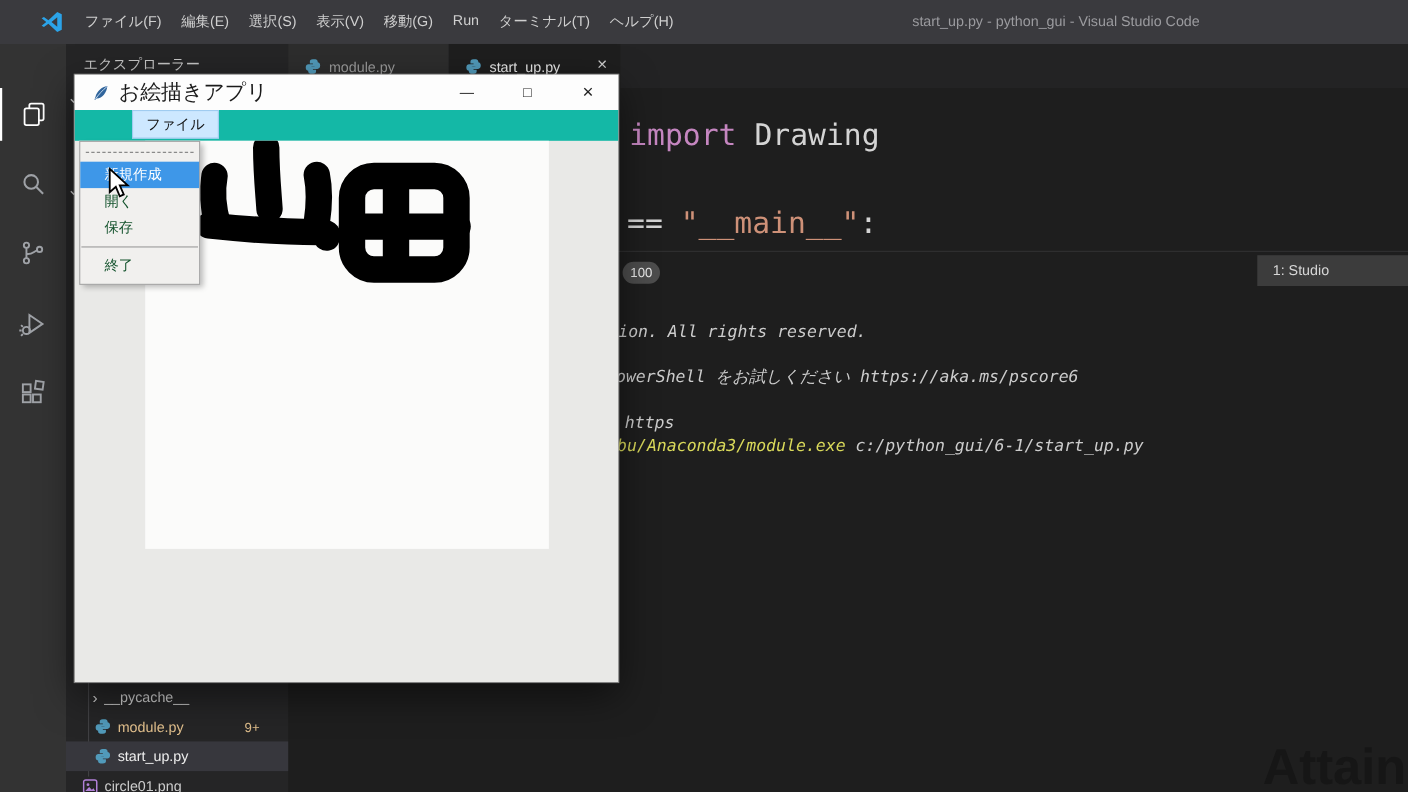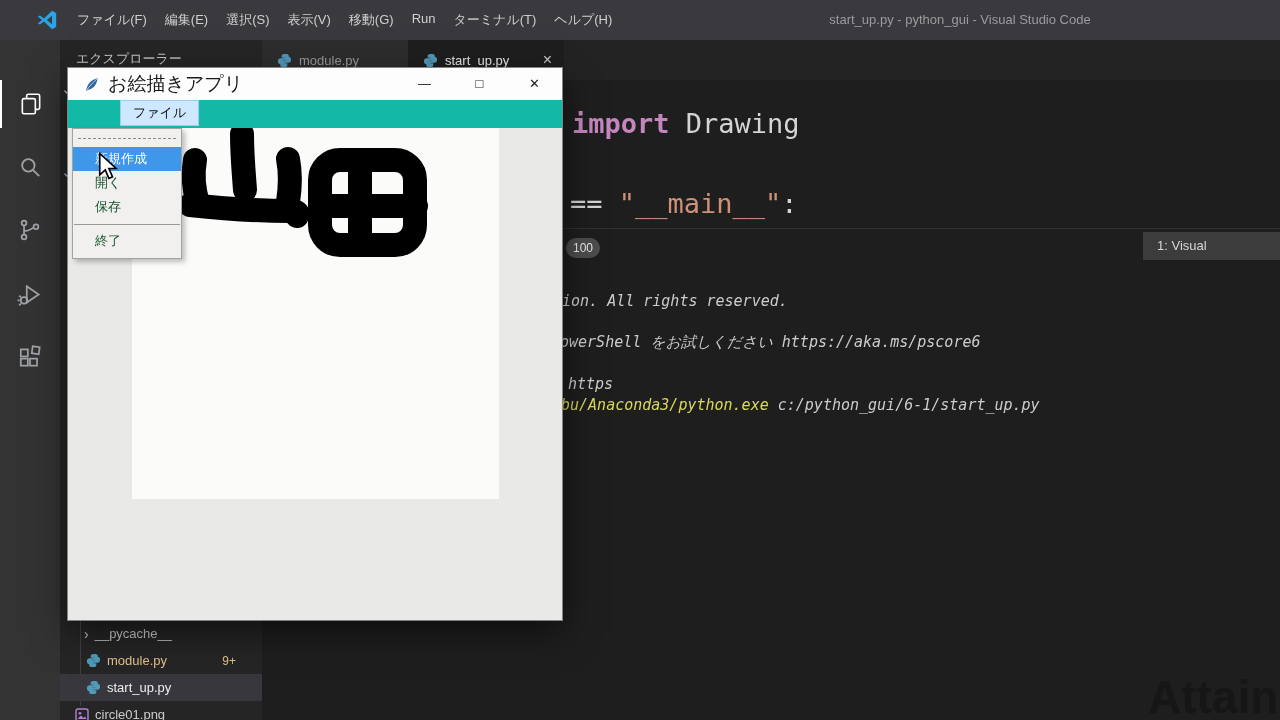--- a/index.html
+++ b/index.html
@@ -46,21 +46,21 @@
   .tab svg { margin-right:7px; flex:none; }
   .tab-1 { left:0; width:146px; background:#2d2d2d; color:#9a9a9a; }
   .tab-2 { left:146px; width:156px; background:#1e1e1e; color:#e8e8e8; }
   .tab-close { margin-left:auto; color:#cccccc; font-size:16px; line-height:16px; }
 
   
   .code-line { position:absolute; font-family:"DejaVu Sans Mono", monospace;
                font-size:27px; white-space:pre; color:#d4d4d4; }
   .cl-1 { left:572px; top:108px; }
   .cl-2 { left:570px; top:188px; }
-  .kw { color:#c586c0;font-weight:bold; } .str { color:#ce9178; }
+  .kw { color:#c586c0; } .str { color:#ce9178; }
 
   
   .panel-divider { position:absolute; left:262px; top:228px; width:1018px; height:1px; background:#303031; }
   .problems-badge { position:absolute; left:566px; top:238px; min-width:33px; height:20px;
                     padding:0 7px; background:#4d4d4d; border-radius:10px; color:#eaeaea;
                     font-size:12px; line-height:20px; text-align:center; }
   .terminal-select { position:absolute; left:1143px; top:232px; width:137px; height:28px;
                      background:#3c3c3c; color:#d6d6d6; font-size:13px; line-height:28px;
                      padding-left:14px; }
   .term-line { position:absolute; font-family:"DejaVu Sans Mono", monospace;
@@ -212,26 +212,26 @@
     </div>
   </div>
 
   <div>
     <div class="code-line cl-1"><span class="kw">import </span><span>Drawing</span></div>
     <div class="code-line cl-2"><span>== </span><span class="str">"__main__"</span><span>:</span></div>
   </div>
 
   <div class="panel-divider"></div>
   <span class="problems-badge">100</span>
-  <div class="terminal-select">1: Visual</div>
+  <div class="terminal-select">1: Studio</div>
   <div>
     <div class="term-line tl-1">ion. All rights reserved.</div>
     <div class="term-line tl-2">owerShell をお試しください https://aka.ms/pscore6</div>
     <div class="term-line tl-3">https</div>
-    <div class="term-line tl-4"><span class="term-yellow">bu/Anaconda3/python.exe </span><span>c:/python_gui/6-1/start_up.py</span></div>
+    <div class="term-line tl-4"><span class="term-yellow">bu/Anaconda3/module.exe </span><span>c:/python_gui/6-1/start_up.py</span></div>
   </div>
 
   <div class="watermark">Attain</div>
 
   <div class="app-window">
     <div class="aw-titlebar">
       <svg width="15" height="15" viewBox="0 0 16 16">
         <path d="M14.5 1.2 C9 2 4.3 6.5 3 11.6 L2 14.6 L2.6 14.9 L4.3 13.5 C9.6 12.9 13.9 7.8 14.5 1.2 Z" fill="#31659c"></path>
         <path d="M2.6 14.4 C6 9.5 10 5.2 14.2 1.8" stroke="#cfe2f3" stroke-width="0.9" fill="none"></path>
         </svg>

